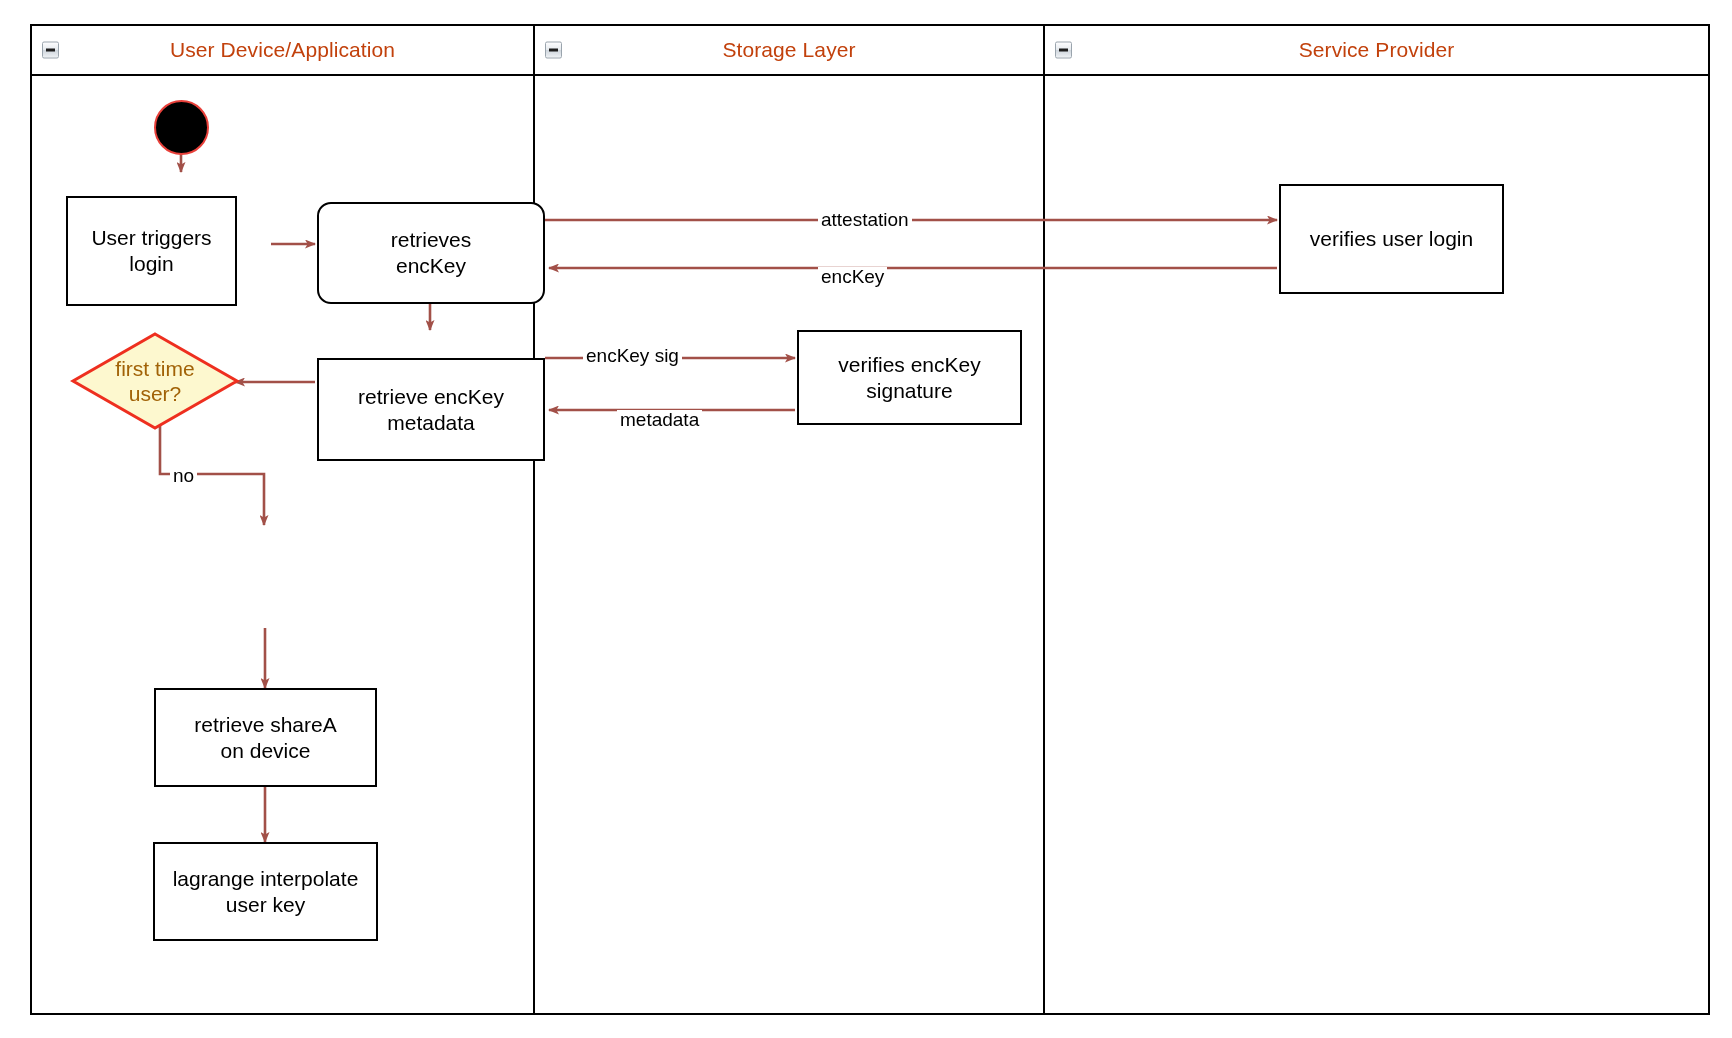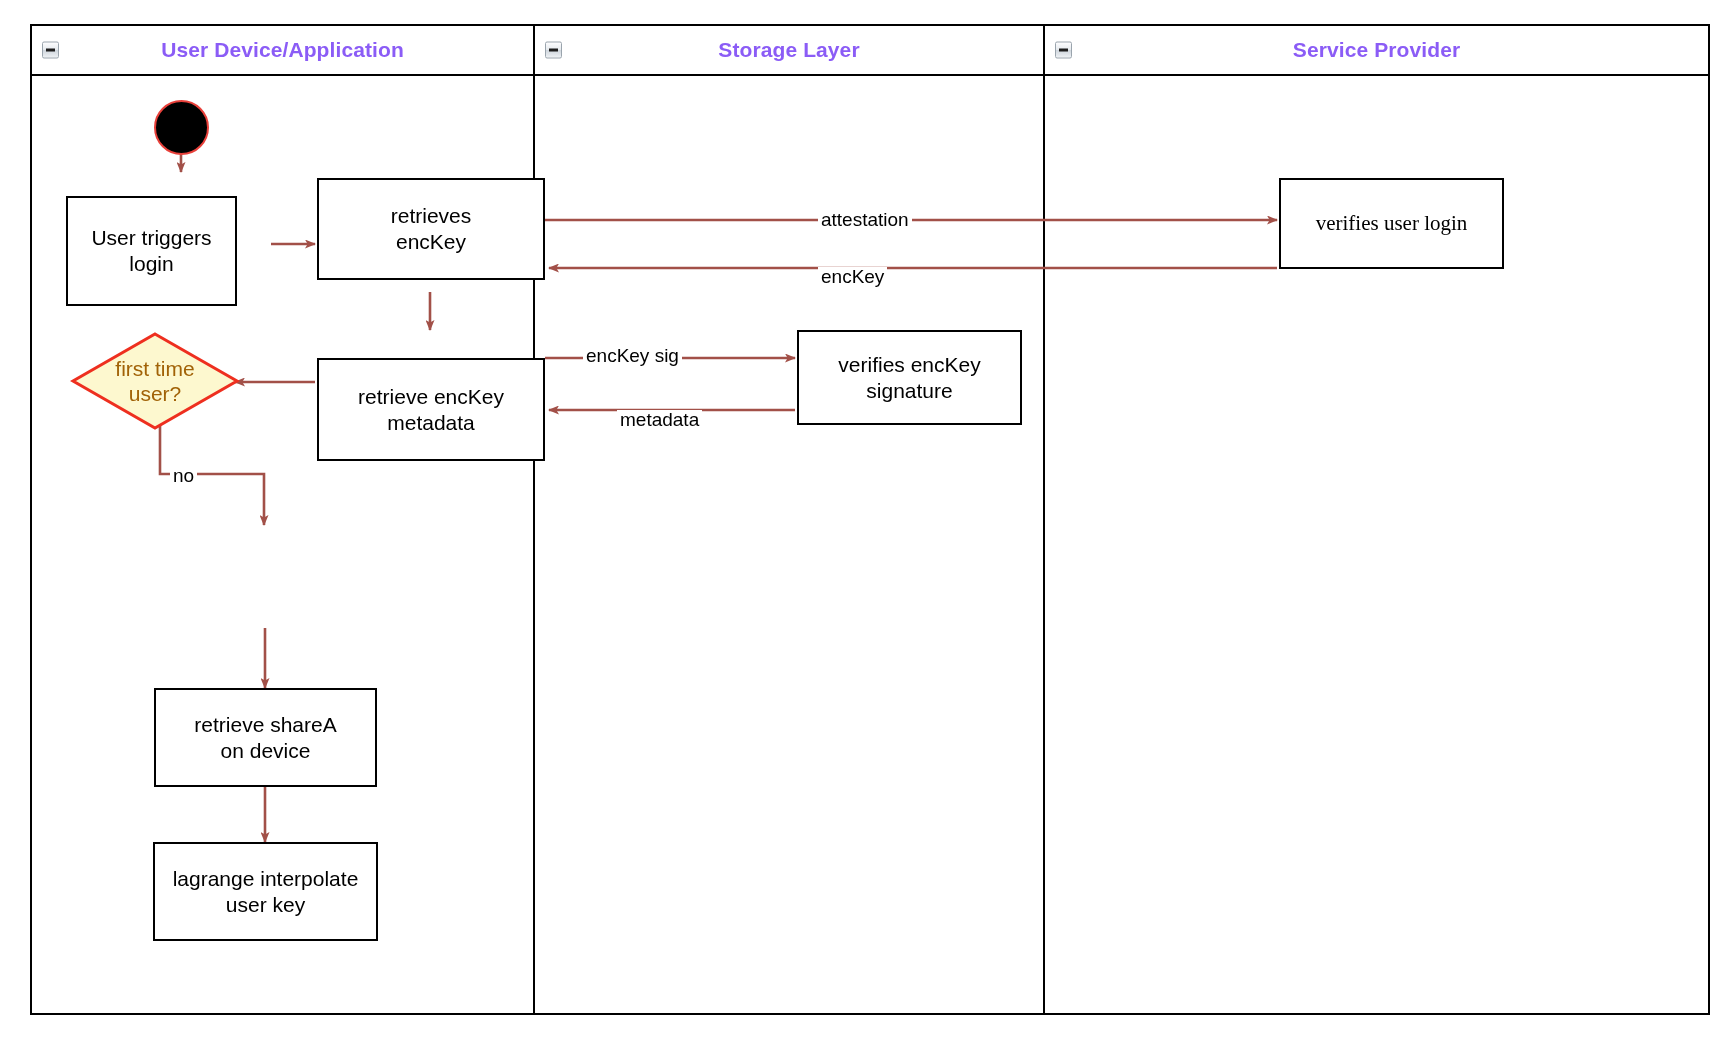--- a/index.html
+++ b/index.html
@@ -42,22 +42,22 @@
     height: 50px;
     box-sizing: border-box;
     border-bottom: 2px solid #000000;
     display: flex;
     align-items: center;
     justify-content: center;
     background: #ffffff;
   }
   .lane-title {
     font-size: 21px;
-    font-weight: bold;
-    color: #8b5cf6;
+    font-weight: normal;
+    color: #c2410c;
     letter-spacing: 0.1px;
     white-space: nowrap;
   }
   .collapse-btn {
     position: absolute;
     left: 10px;
     top: 50%;
     transform: translateY(-50%);
     width: 17px;
     height: 17px;
@@ -203,21 +203,21 @@
       <path d="M265,786 L265,842"></path>
     </g>
   </svg>
 
   <div class="start-node" style="left:154px; top:100px; width:55px; height:55px;"></div>
 
   <div class="node" style="left:66px; top:196px; width:171px; height:110px;">
     <span class="txt">User triggers login</span>
   </div>
 
-  <div class="node" style="left:317px; top:178px; width:228px; height:102px;">
+  <div class="node" style="left:317px; top:202px; width:228px; height:102px;border-radius:14px;">
     <span class="txt">retrieves
 encKey</span>
   </div>
 
   <div class="node" style="left:317px; top:330px; width:228px; height:103px;margin-top:28px;">
     <span class="txt">retrieve encKey
 metadata</span>
   </div>
 
   <div class="decision" style="left:70px; top:331px; width:170px; height:100px;">
@@ -237,21 +237,21 @@
   <div class="node" style="left:153px; top:842px; width:225px; height:99px;">
     <span class="txt">lagrange interpolate
 user key</span>
   </div>
 
   <div class="node" style="left:797px; top:330px; width:225px; height:95px;">
     <span class="txt">verifies encKey
 signature</span>
   </div>
 
-  <div class="node" style="left:1279px; top:178px; width:225px; height:91px;font-family:Liberation Serif, serif;">
+  <div class="node" style="left:1279px; top:184px; width:225px; height:110px;">
     <span class="txt">verifies user login</span>
   </div>
 
   <div class="edge-label" style="left:818px; top:210px;">attestation</div>
 
   <div class="edge-label" style="left:818px; top:267px;">encKey</div>
 
   <div class="edge-label" style="left:583px; top:346px;">encKey sig</div>
 
   <div class="edge-label" style="left:617px; top:410px;">metadata</div>

